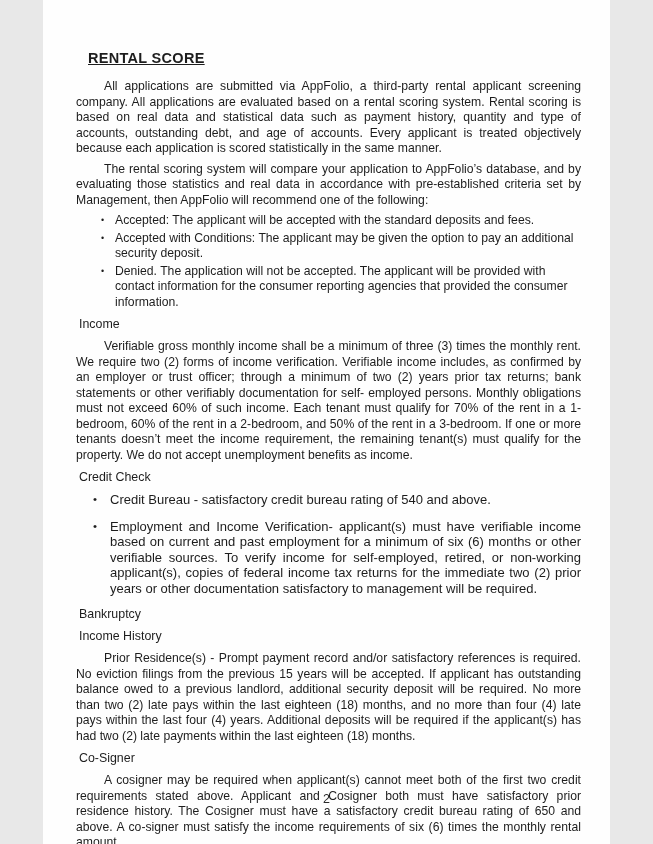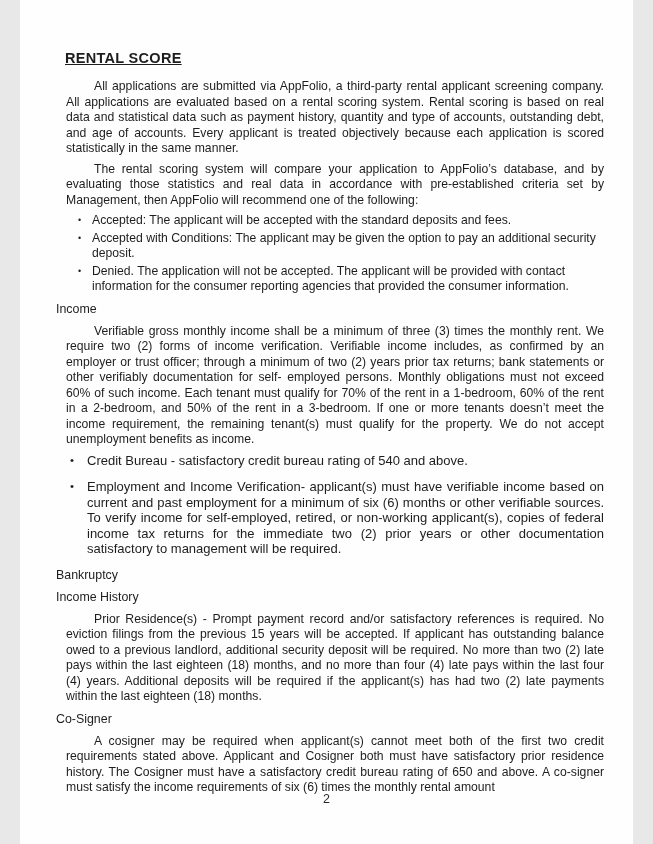--- a/index.html
+++ b/index.html
@@ -1,21 +1,21 @@
 <!DOCTYPE html>
 <html><head>
 <meta charset="utf-8">
 <style>
   html, body {
     margin: 0;
     padding: 0;
     background: #e8e8e8;
   }
   .page {
-    width: 613px;
+    width: 567px;
     height: 844px;
     margin: 0 auto;
     background: #fefefe;
     position: relative;
     overflow: hidden;
     font-family: "Liberation Sans", "DejaVu Sans", sans-serif;
     color: #1d1d1d;
   }
   .doc {
     position: absolute;
@@ -28,21 +28,21 @@
     font-weight: 700;
     text-decoration: underline;
     letter-spacing: 0.3px;
     margin: 0 0 13px 12px;
   }
   .para {
     font-size: 12.2px;
     line-height: 15.5px;
     text-align: justify;
     text-indent: 28px;
-    margin: 0 0 5px 13px;
+    margin: 0 0 5px 0;
   }
   .heading {
     font-size: 12.4px;
     line-height: 15px;
     font-weight: 400;
     margin: 7px 0 7px 3px;
   }
   ul {
     list-style: none;
     margin: 1px 0 5px 0;
@@ -106,20 +106,21 @@
       </li>
       <li>
         <span class="marker">•</span>
         <span class="li-text">Denied. The application will not be accepted. The applicant will be provided with contact information for the consumer reporting agencies that provided the consumer information.</span>
       </li>
     </ul>
 
     <h2 class="heading">Income</h2>
     <p class="para">Verifiable gross monthly income shall be a minimum of three (3) times the monthly rent. We require two (2) forms of income verification. Verifiable income includes, as confirmed by an employer or trust officer; through a minimum of two (2) years prior tax returns; bank statements or other verifiably documentation for self- employed persons. Monthly obligations must not exceed 60% of such income. Each tenant must qualify for 70% of the rent in a 1-bedroom, 60% of the rent in a 2-bedroom, and 50% of the rent in a 3-bedroom. If one or more tenants doesn’t meet the income requirement, the remaining tenant(s) must qualify for the property. We do not accept unemployment benefits as income.</p>
 
+    <h2 class="heading">Credit Check</h2>
 
     <ul class="large-list">
       <li>
         <span class="marker">•</span>
         <span class="li-text">Credit Bureau - satisfactory credit bureau rating of 540 and above.</span>
       </li>
       <li>
         <span class="marker">•</span>
         <span class="li-text">Employment and Income Verification- applicant(s) must have verifiable income based on current and past employment for a minimum of six (6) months or other verifiable sources. To verify income for self-employed, retired, or non-working applicant(s), copies of federal income tax returns for the immediate two (2) prior years or other documentation satisfactory to management will be required.</span>
       </li>

